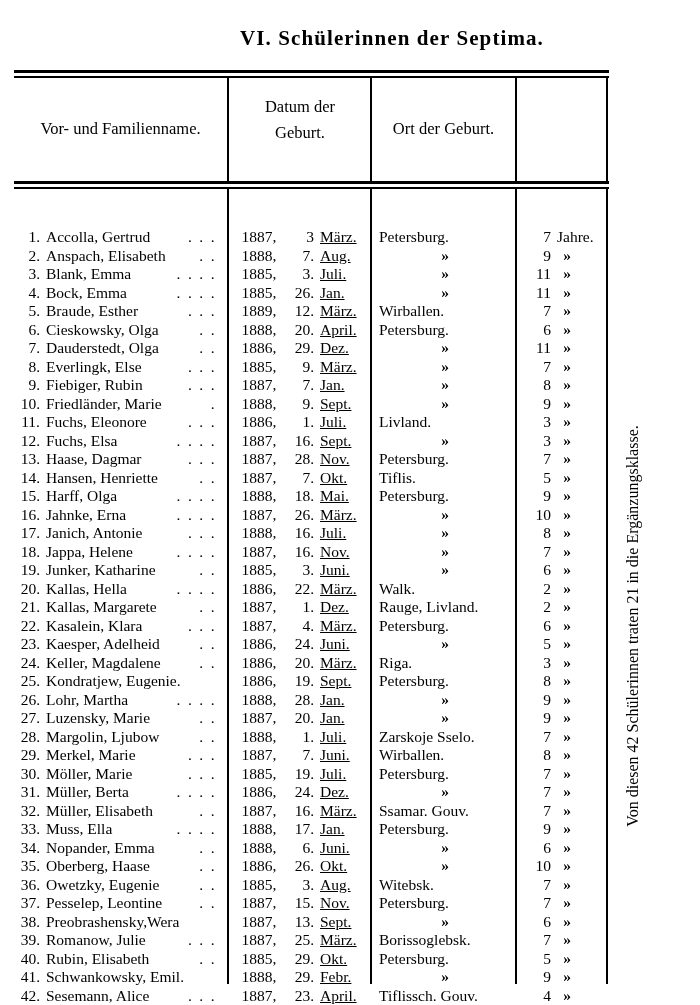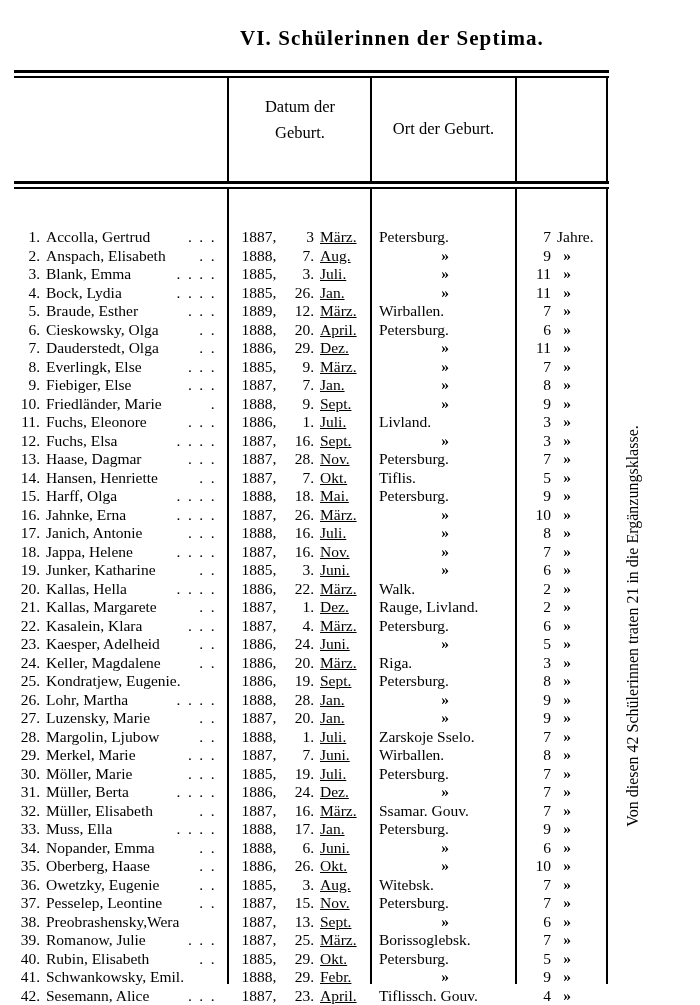--- a/index.html
+++ b/index.html
@@ -204,20 +204,21 @@
   <div class="vrule vrule-head v1"></div>
   <div class="vrule vrule-head v2"></div>
   <div class="vrule vrule-head v3"></div>
   <div class="vrule vrule-head v4"></div>
 
   <div class="vrule vrule-body v1"></div>
   <div class="vrule vrule-body v2"></div>
   <div class="vrule vrule-body v3"></div>
   <div class="vrule vrule-body v4"></div>
 
+  <div class="head-cell head-name">Vor- und Familienname.</div>
   <div class="head-cell head-date">
     <div>Datum der</div>
     <div>Geburt.</div>
   </div>
   <div class="head-cell head-place">Ort der Geburt.</div>
 
   <div id="tbody">
       <div class="row">
         <div class="c-name">
           <span class="c-num">1.</span>
@@ -259,21 +260,21 @@
         <div class="c-year">1885,</div>
         <div class="c-day">3.</div>
         <div class="c-month">Juli.</div>
         <div class="c-place ditto">»</div>
         <div class="c-years">11</div>
         <div class="c-unit ditto">»</div>
       </div>
       <div class="row">
         <div class="c-name">
           <span class="c-num">4.</span>
-          <span class="c-nametext">Bock, Lydia</span>
+          <span class="c-nametext">Bock, Emma</span>
           <span class="leader">
             <i>....</i>
           </span>
         </div>
         <div class="c-year">1885,</div>
         <div class="c-day">26.</div>
         <div class="c-month">Jan.</div>
         <div class="c-place ditto">»</div>
         <div class="c-years">11</div>
         <div class="c-unit ditto">»</div>
@@ -334,21 +335,21 @@
         <div class="c-year">1885,</div>
         <div class="c-day">9.</div>
         <div class="c-month">März.</div>
         <div class="c-place ditto">»</div>
         <div class="c-years">7</div>
         <div class="c-unit ditto">»</div>
       </div>
       <div class="row">
         <div class="c-name">
           <span class="c-num">9.</span>
-          <span class="c-nametext">Fiebiger, Else</span>
+          <span class="c-nametext">Fiebiger, Rubin</span>
           <span class="leader">
             <i>...</i>
           </span>
         </div>
         <div class="c-year">1887,</div>
         <div class="c-day">7.</div>
         <div class="c-month">Jan.</div>
         <div class="c-place ditto">»</div>
         <div class="c-years">8</div>
         <div class="c-unit ditto">»</div>

